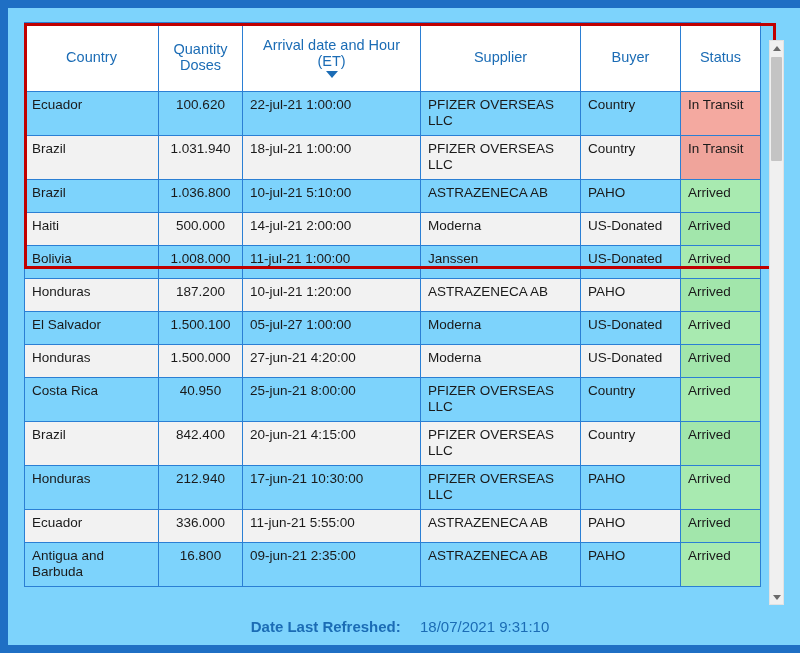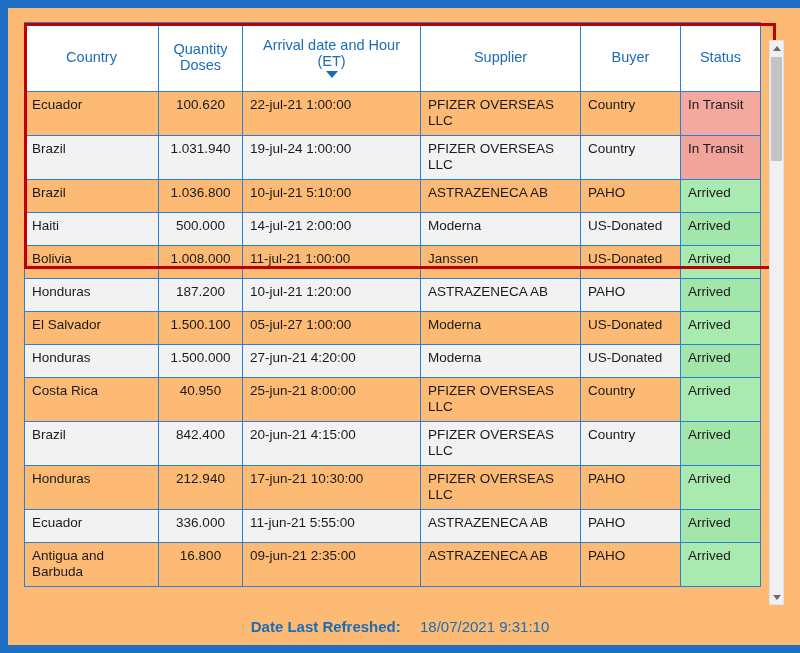--- a/index.html
+++ b/index.html
@@ -12,21 +12,21 @@
     background: #1f6fc4;
     font-family: "Liberation Sans", sans-serif;
     overflow: hidden;
   }
   .frame {
     position: absolute;
     left: 8px;
     top: 8px;
     width: 792px;
     height: 637px;
-    background: #fdba74;
+    background: #7dd3fc;
     box-sizing: border-box;
   }
   .table-wrap {
     position: absolute;
     left: 16px;
     top: 14px;
     width: 752px;
     height: 583px;
     overflow: hidden;
     box-sizing: border-box;
@@ -181,21 +181,21 @@
             <td>Ecuador</td>
             <td class="num">100.620</td>
             <td>22-jul-21 1:00:00</td>
             <td>PFIZER OVERSEAS LLC</td>
             <td>Country</td>
             <td class="status-transit">In Transit</td>
           </tr>
           <tr class="alt">
             <td>Brazil</td>
             <td class="num">1.031.940</td>
-            <td>19-jul-24 1:00:00</td>
+            <td>18-jul-21 1:00:00</td>
             <td>PFIZER OVERSEAS LLC</td>
             <td>Country</td>
             <td class="status-transit">In Transit</td>
           </tr>
           <tr>
             <td>Brazil</td>
             <td class="num">1.036.800</td>
             <td>10-jul-21 5:10:00</td>
             <td>ASTRAZENECA AB</td>
             <td>PAHO</td>

